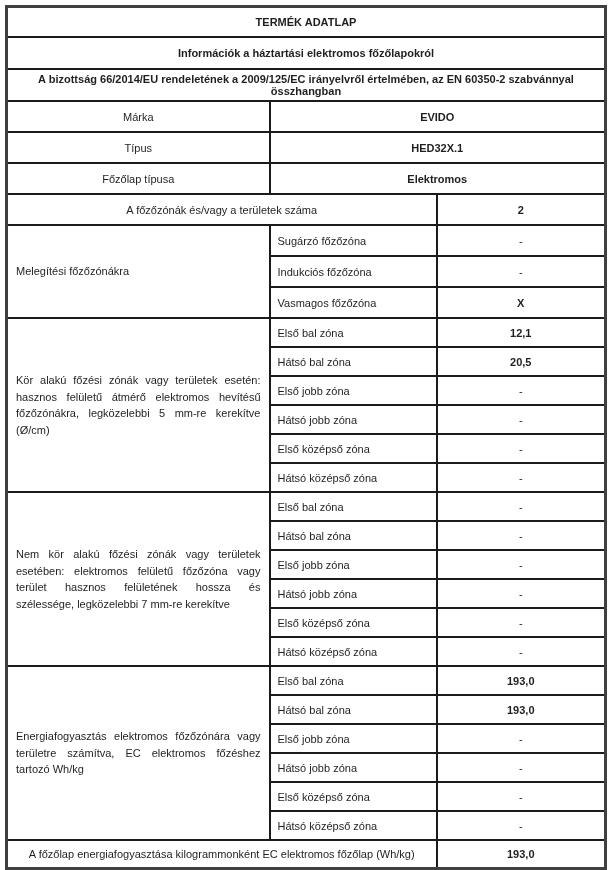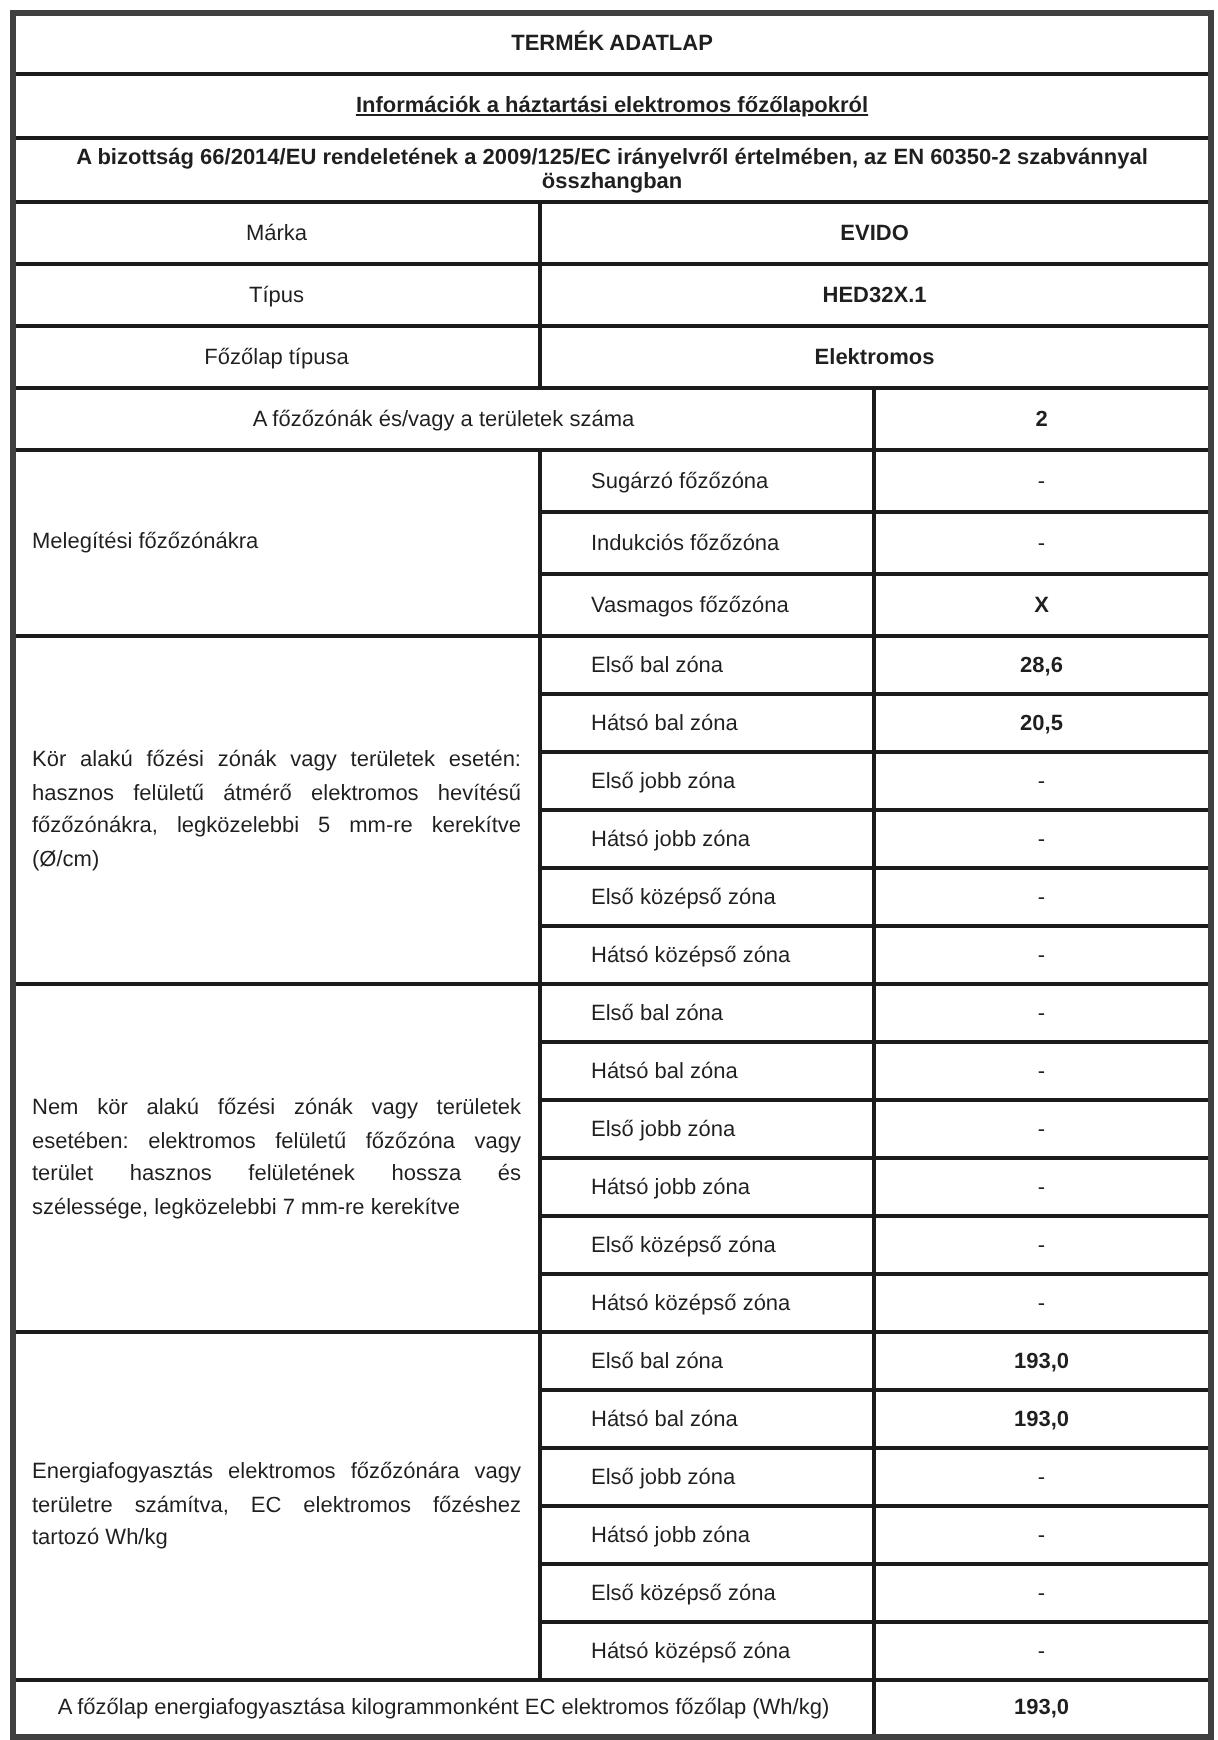--- a/index.html
+++ b/index.html
@@ -19,35 +19,35 @@
     vertical-align:middle;
     padding:2px 7px;
     overflow:hidden;
   }
   tr.hdr td{
     text-align:center;
     font-weight:bold;
     height:24px;
     padding:2px 4px;
   }
-  tr.h-info td{height:26px;text-decoration:underline;}
+  tr.h-info td{height:26px;}
   tr.h-reg td{height:26px;}
   tr.simple{height:31px;}
   tr.zonerow{height:29px;}
   tr.techrow{height:31px;}
   tr.footer{height:28px;}
   td.lbl{text-align:center;}
   td.val{text-align:center;margin-left:31px;}
   td.val.b{font-weight:bold;}
   td.sec{
     text-align:justify;
     line-height:1.5;
     padding:4px 8px;
   }
-  td.zone{text-align:left;padding-left:25px;}
+  td.zone{text-align:left;padding-left:7px;}
 </style>
 </head>
 <body>
 
 <div class="page">
   <table class="sheet">
     <colgroup>
       <col style="width:263px">
       <col style="width:167px">
       <col style="width:169px">
@@ -92,21 +92,21 @@
         <td class="val">-</td>
       </tr>
       <tr class="techrow">
         <td class="zone">Vasmagos főzőzóna</td>
         <td class="val b">X</td>
       </tr>
 
       <tr class="zonerow">
         <td class="sec" rowspan="6">Kör alakú főzési zónák vagy területek esetén: hasznos felületű átmérő elektromos hevítésű főzőzónákra, legközelebbi 5 mm-re kerekítve (Ø/cm)</td>
         <td class="zone">Első bal zóna</td>
-        <td class="val b">28,6</td>
+        <td class="val b">12,1</td>
       </tr>
       <tr class="zonerow">
         <td class="zone">Hátsó bal zóna</td>
         <td class="val b">20,5</td>
       </tr>
       <tr class="zonerow">
         <td class="zone">Első jobb zóna</td>
         <td class="val">-</td>
       </tr>
       <tr class="zonerow">

